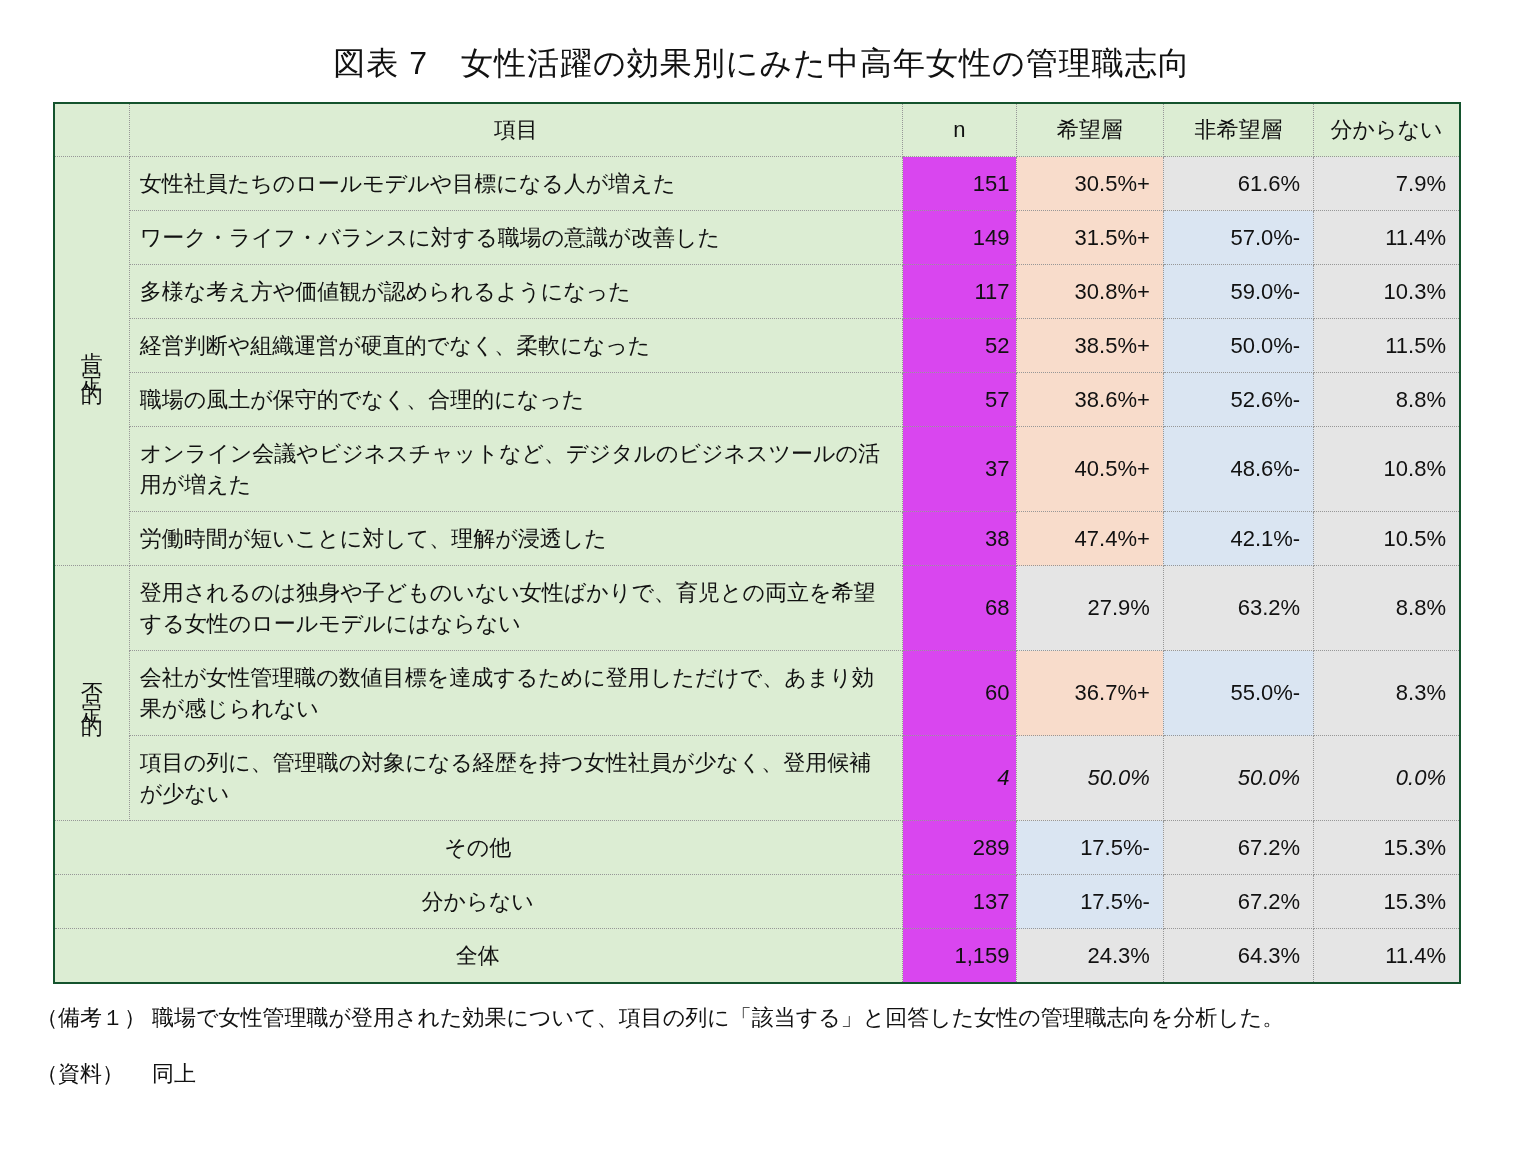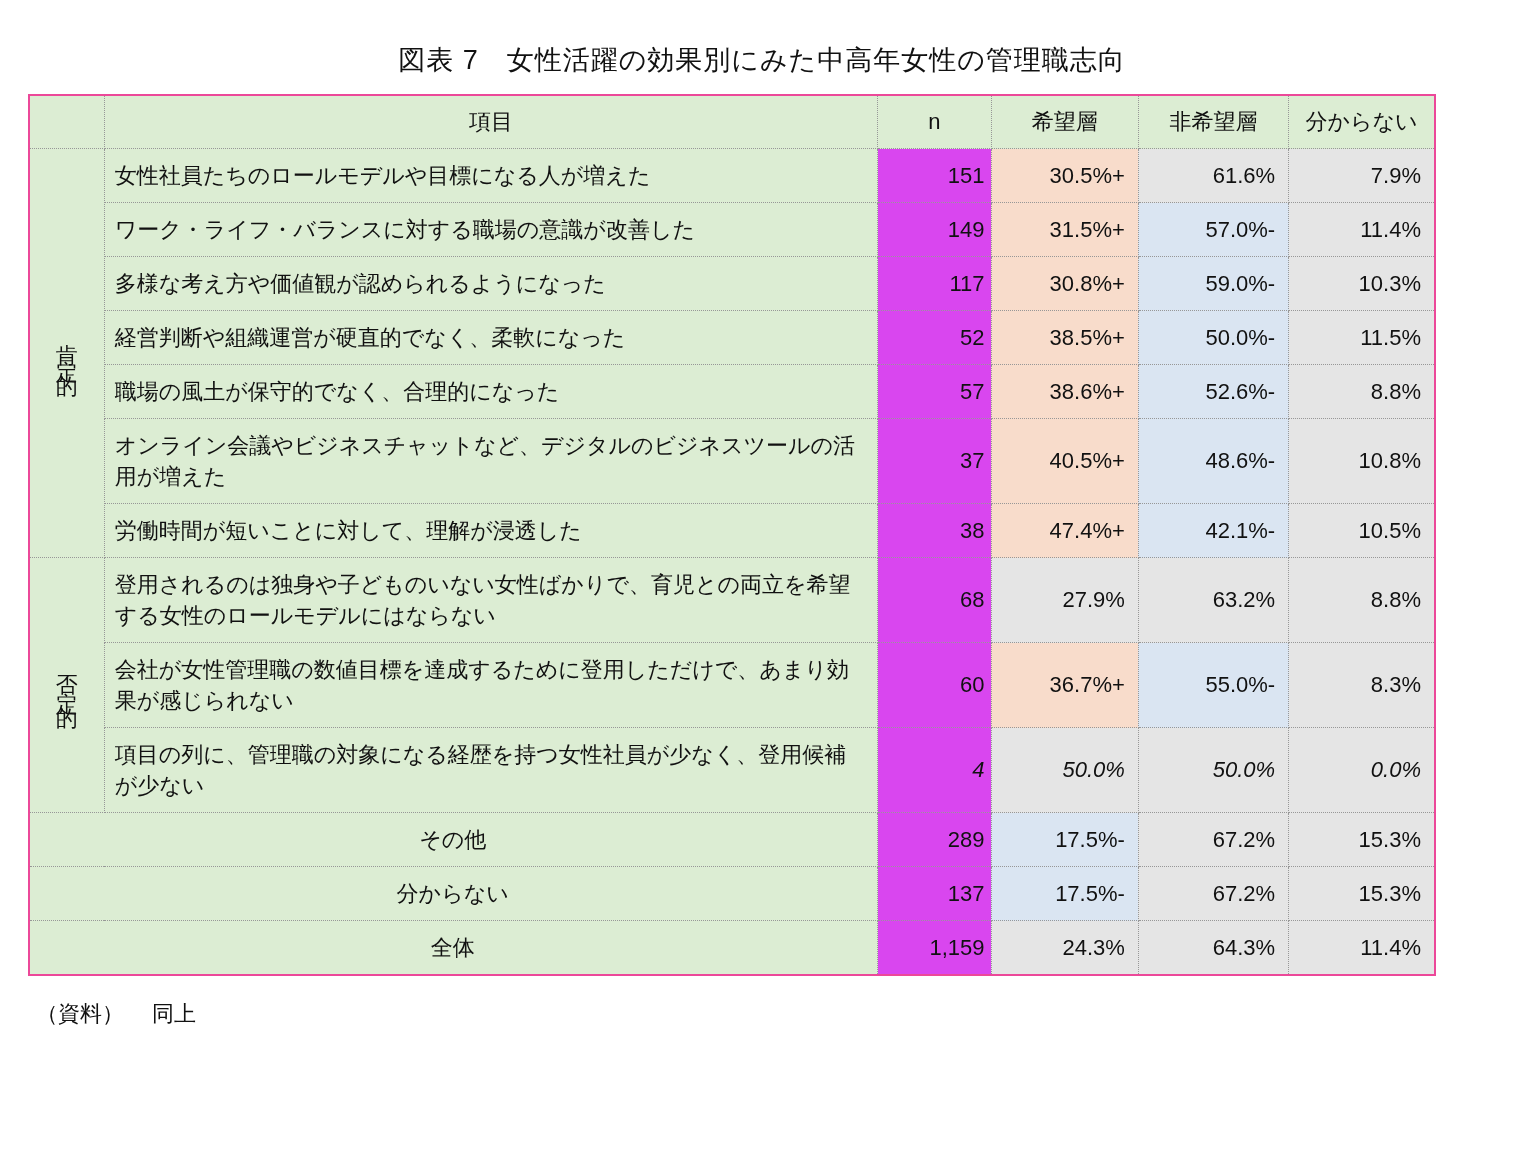--- a/index.html
+++ b/index.html
@@ -8,33 +8,33 @@
     width: 1524px; height: 1157px;
     background: #ffffff;
     color: #000000;
     font-family: "Liberation Sans", "DejaVu Sans", sans-serif;
     overflow: hidden;
   }
   .page { width: 1524px; height: 1157px; position: relative; }
 
   .fig-title {
     text-align: center;
-    font-size: 27px;
+    font-size: 32px;
     letter-spacing: 1px;
     padding-top: 42px;
     margin-bottom: 16px;
     color: #111;
   }
 
   table.tbl {
     border-collapse: collapse;
     table-layout: fixed;
-    margin-left: 28px;
+    margin-left: 53px;
     width: 1408px;
-    border: 2px solid #ec4899;
+    border: 2px solid #14532d;
   }
   .tbl th, .tbl td {
     border: 1px dotted #979797;
     font-size: 22px;
     font-weight: normal;
     color: #111;
   }
   .c-grp  { width: 75px; }
   .c-item { width: 772px; }
   .c-n    { width: 113px; }
@@ -216,19 +216,23 @@
         <td class="item center" colspan="2">全体</td>
         <td class="ncell">1,159</td>
         <td class="num">24.3%</td>
         <td class="num">64.3%</td>
         <td class="num">11.4%</td>
       </tr>
     </tbody>
   </table>
 
   <div class="notes">
+    <div class="note">
+      <span class="note-label">（備考１）</span>
+      <span class="note-text">職場で女性管理職が登用された効果について、項目の列に「該当する」と回答した女性の管理職志向を分析した。</span>
+    </div>
     <div class="note source">
       <span class="note-label">（資料）</span>
       <span class="note-text">同上</span>
     </div>
   </div>
 
 </div>
 
 </body></html>

